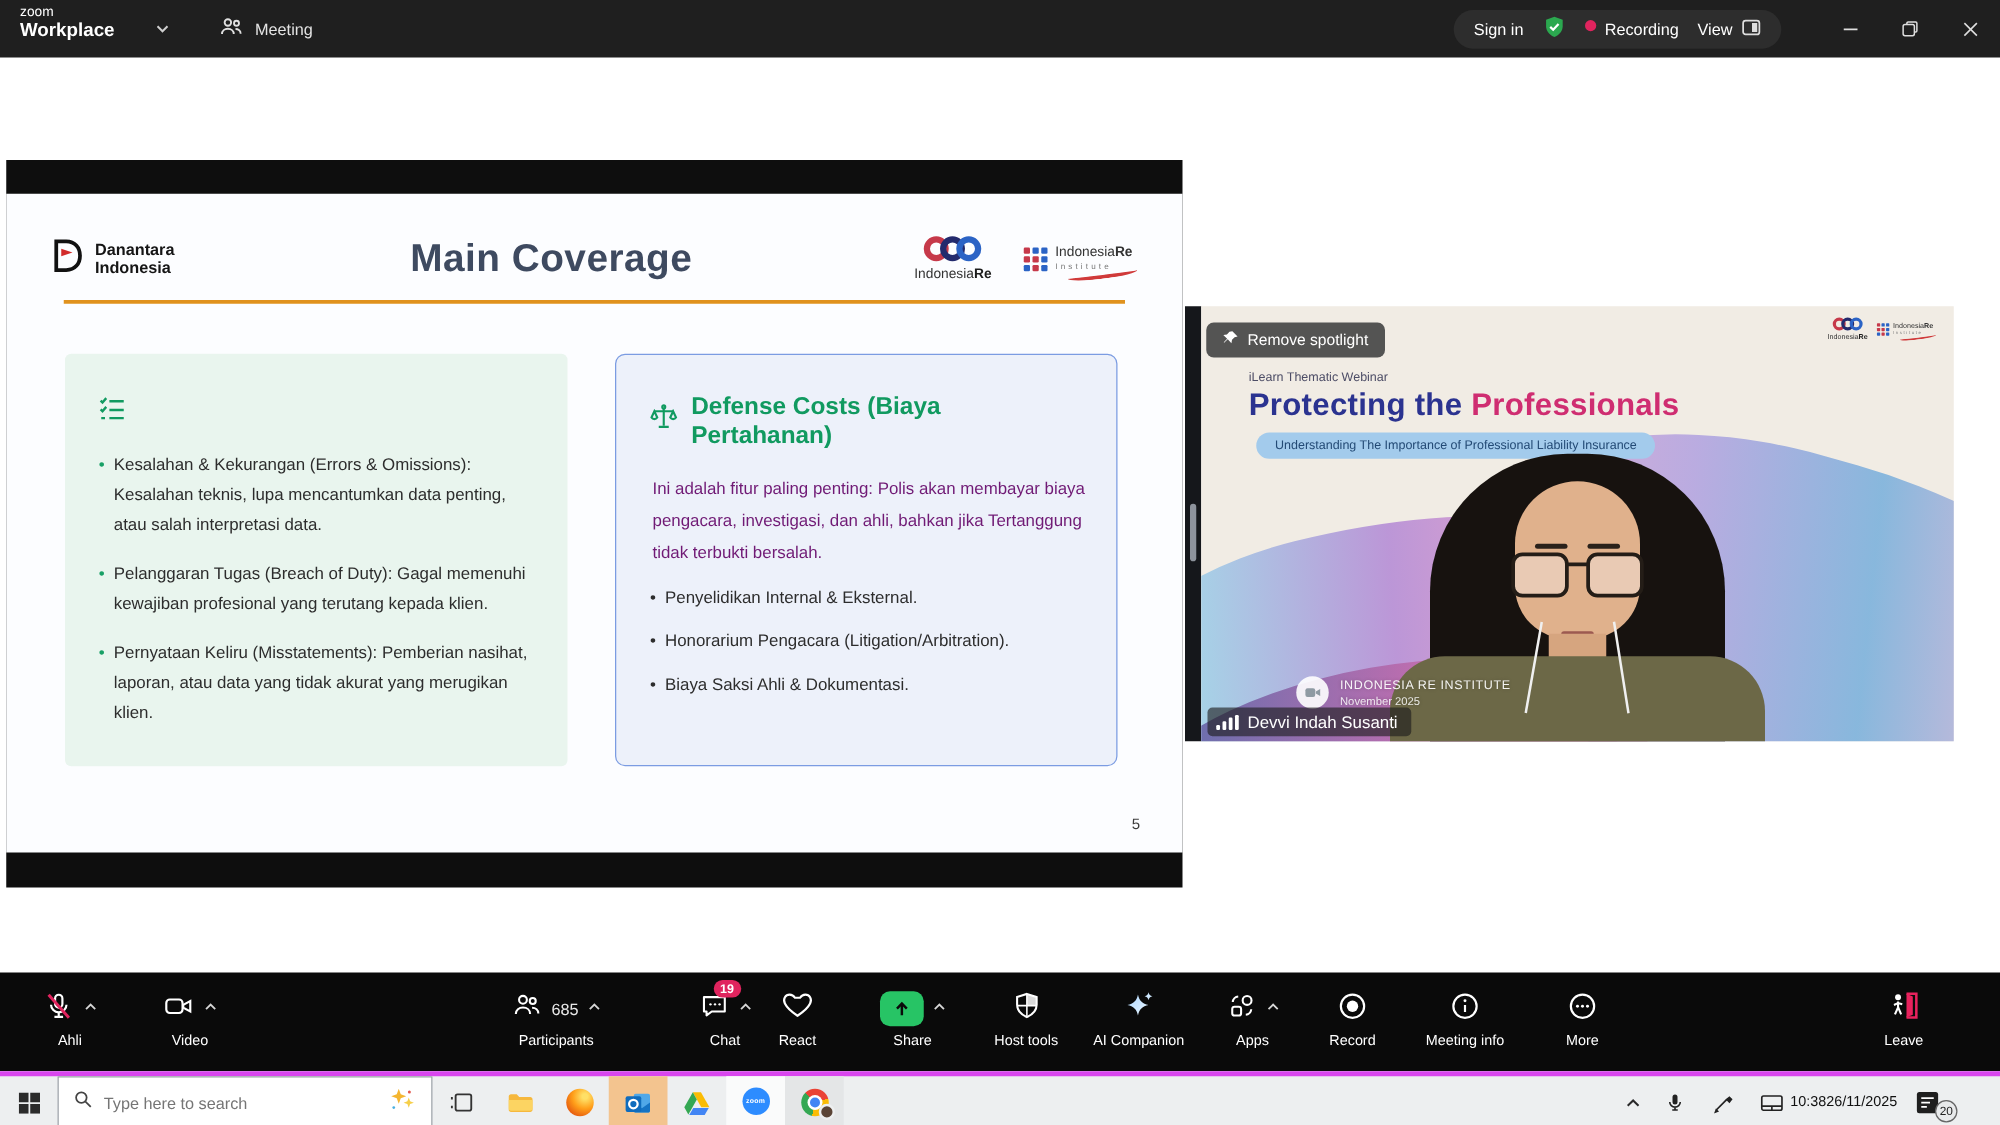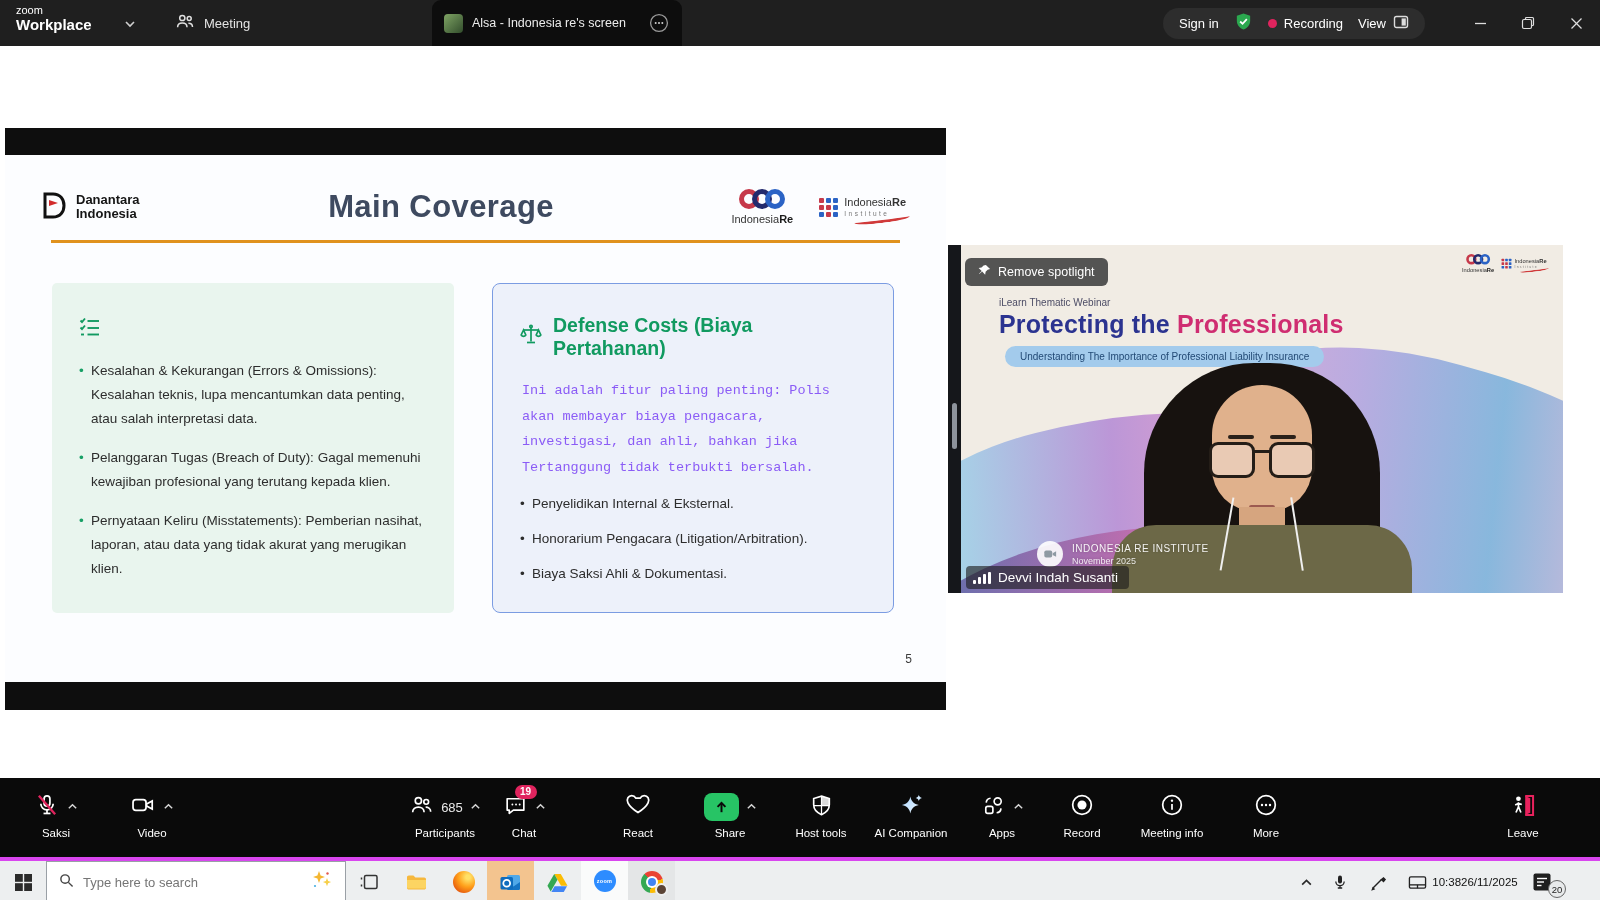--- a/index.html
+++ b/index.html
@@ -13,21 +13,21 @@
   .brand .b1 { font-size:11px; }
   .brand .b2 { font-size:15px; font-weight:700; }
   .brand-chev { position:absolute; left:124px; top:16px; color:#cfcfcf; cursor:pointer; }
   .tab-meeting { position:absolute; left:175px; top:0; height:46px; display:flex; align-items:center; gap:9px; color:#e3e3e3; font-size:13px; cursor:pointer; }
   .tab-active { position:absolute; left:432px; top:0; width:250px; height:46px; background:#0d0d0d; border-radius:9px 9px 0 0; display:flex; align-items:center; padding:0 12px; gap:9px; cursor:pointer; }
   .tab-avatar { width:19px; height:19px; border-radius:4px; background:linear-gradient(135deg,#7fa464,#324d2c); flex:none; }
   .tab-label { color:#ececec; font-size:12.5px; flex:1; white-space:nowrap; overflow:hidden; }
   .tab-more { width:22px; height:22px; flex:none; display:flex; align-items:center; justify-content:center; cursor:pointer; }
   .tb-cluster { position:absolute; right:175px; top:8px; height:31px; background:#2d2d2d; border-radius:16px; display:flex; align-items:center; gap:15px; padding:0 16px; }
   .signin { color:#fff; font-size:13px; cursor:pointer; }
-  .rec-wrap { display:flex; align-items:center; gap:7px; color:#fff; font-size:13px; }
+  .rec-wrap { display:flex; gap:7px; color:#fff; font-size:13px; }
   .rec-dot { width:9px; height:9px; border-radius:50%; background:#e0245e; }
   .view-btn { display:flex; align-items:center; gap:7px; color:#fff; font-size:13px; cursor:pointer; }
   .winctl { position:absolute; top:0; height:46px; width:48px; display:flex; align-items:center; justify-content:center; color:#dedede; cursor:pointer; }
   .winctl.min { right:96px; } .winctl.max { right:48px; } .winctl.close { right:0; }
 
   
   .shared { position:absolute; left:5px; top:128px; width:941px; height:582px; background:#0e0e0e; }
   .slide { position:absolute; left:0; right:0; top:27px; bottom:28px; background:#fcfdff; }
   .slide-head { display:flex; align-items:center; padding:34px 40px 0 36px; }
   .dn-logo { display:flex; align-items:center; gap:8px; width:160px; flex:none; }
@@ -53,21 +53,21 @@
   .cards { display:flex; gap:38px; margin:40px 0 0 47px; }
   .card { width:402px; min-height:330px; border-radius:5px; padding:32px 24px 24px 26px; position:relative; }
   .card.green { background:#e9f5ee; }
   .card.blue { background:#edf1fa; border:1px solid #7b9ce2; border-radius:8px; padding-top:30px; }
   .card-head { display:flex; align-items:center; gap:10px; font-size:19.5px; font-weight:700; color:#119a60; }
   .bullet { position:relative; padding-left:13px; font-size:13.5px; line-height:1.78; color:#2d2d2d; margin-top:15px; }
   .bullet::before { content:"•"; position:absolute; left:1px; top:0; }
   .card.green .bullet::before { color:#18a066; }
   .card.blue .bullet::before { color:#2d2d2d; }
   .card.blue .bullet { margin-top:11px; }
-  .intro { font-size:13.5px; line-height:1.9; color:#8b5cf6; margin-top:18px; padding-left:3px;font-family:Liberation Mono, monospace; }
+  .intro { font-size:13.5px; line-height:1.9; color:#701a75; margin-top:18px; padding-left:3px; }
   .pagenum { position:absolute; right:34px; bottom:16px; font-size:12px; color:#3c3c3c; }
 
   
   .vpanel { position:absolute; left:948px; top:245px; width:615px; height:348px; display:flex; }
   .vresize { width:13px; background:#15171b; position:relative; flex:none; }
   .vhandle { position:absolute; left:4px; top:158px; width:5px; height:46px; border-radius:3px; background:#8d939c; cursor:row-resize; }
   .vtile { flex:1; position:relative; overflow:hidden; background:#f1ece4; }
   .wave { position:absolute; opacity:.92; }
   .wave.wl { left:-130px; bottom:-80px; width:520px; height:250px; transform:rotate(-14deg);
     background:linear-gradient(100deg,#2e6fb0 0%,#9fd3e8 25%,#b78fd6 55%,#e39ccb 80%,#f3c2da 100%);
@@ -159,32 +159,20 @@
       <span>
         <svg width="20" height="20" viewBox="0 0 20 20" fill="none" stroke="#e0e0e0" stroke-width="1.5">
           <circle cx="7.3" cy="6" r="2.6"></circle>
             <path d="M2.6 15.2c0-2.6 2.1-4.2 4.7-4.2s4.7 1.6 4.7 4.2"></path>
           <circle cx="14.2" cy="6.6" r="2"></circle>
             <path d="M13.4 11.2c2.3 0 4.1 1.4 4.1 3.7"></path>
         </svg>
       </span>
       <span>Meeting</span>
     </div>
-    <div class="tab-active">
-      <span class="tab-avatar"></span>
-      <span class="tab-label">Alsa - Indonesia re's screen</span>
-      <span class="tab-more">
-        <svg width="20" height="20" viewBox="0 0 20 20">
-            <circle cx="10" cy="10" r="8.4" fill="none" stroke="#9a9a9a" stroke-width="1.3"></circle>
-            <circle cx="6.7" cy="10" r="1" fill="#cfcfcf"></circle>
-            <circle cx="10" cy="10" r="1" fill="#cfcfcf"></circle>
-            <circle cx="13.3" cy="10" r="1" fill="#cfcfcf"></circle>
-          </svg>
-      </span>
-    </div>
     <div class="tb-cluster">
       <span class="signin">Sign in</span>
       <span>
         <svg width="19" height="19" viewBox="0 0 20 20">
             <path d="M10 1.5l7 2.5v5.5c0 4.2-3 7.4-7 9-4-1.6-7-4.8-7-9V4l7-2.5z" fill="#2ba84f"></path>
             <polyline points="6.5,10 9,12.4 13.5,7.6" fill="none" stroke="#fff" stroke-width="1.9"></polyline>
           </svg>
       </span>
       <span class="rec-wrap">
         <span class="rec-dot"></span>
@@ -410,21 +398,21 @@
               <line x1="8.8" y1="19.8" x2="15.2" y2="19.8"></line>
             <line x1="4.5" y1="3.5" x2="19.5" y2="20.5" stroke="#e0245e" stroke-width="2.2"></line>
           </svg>
         </span>
         <span class="chev">
           <svg width="11" height="11" viewBox="0 0 12 12">
               <polyline points="2,8 6,4 10,8" fill="none" stroke="currentColor" stroke-width="1.6"></polyline>
             </svg>
         </span>
       </div>
-      <span class="lbl">Saksi</span>
+      <span class="lbl">Ahli</span>
     </div>
 
     <div class="tb" style="left:152px">
       <div class="icrow">
         <span>
           <svg width="26" height="26" viewBox="0 0 24 24" fill="none" stroke="#fff" stroke-width="1.6">
             <rect x="2.8" y="7" width="12" height="10" rx="2.6"></rect>
               <path d="M15.3 11l5.2-2.8v7.6L15.3 13z"></path>
           </svg>
         </span>
@@ -450,21 +438,21 @@
         <span class="cnt">685</span>
         <span class="chev">
           <svg width="11" height="11" viewBox="0 0 12 12">
               <polyline points="2,8 6,4 10,8" fill="none" stroke="currentColor" stroke-width="1.6"></polyline>
             </svg>
         </span>
       </div>
       <span class="lbl">Participants</span>
     </div>
 
-    <div class="tb" style="left:524px">
+    <div class="tb" style="left:580px">
       <div class="icrow">
         <span style="position:relative">
           <svg width="25" height="25" viewBox="0 0 24 24" fill="none" stroke="#fff" stroke-width="1.6">
             <path d="M4 5.5h16v11H10l-4 3v-3H4v-11z" stroke-linejoin="round"></path>
             <circle cx="9" cy="11" r="0.9" fill="#fff" stroke="none"></circle>
               <circle cx="12.5" cy="11" r="0.9" fill="#fff" stroke="none"></circle>
               <circle cx="16" cy="11" r="0.9" fill="#fff" stroke="none"></circle>
           </svg>
           <span class="badge">19</span>
         </span>

